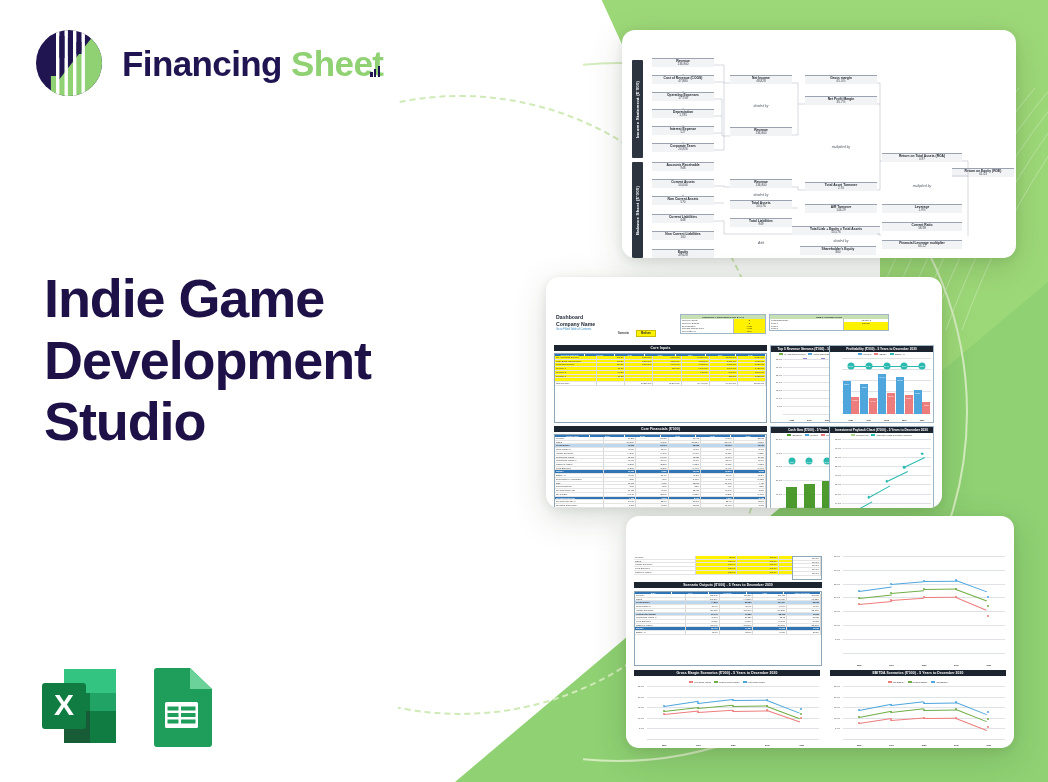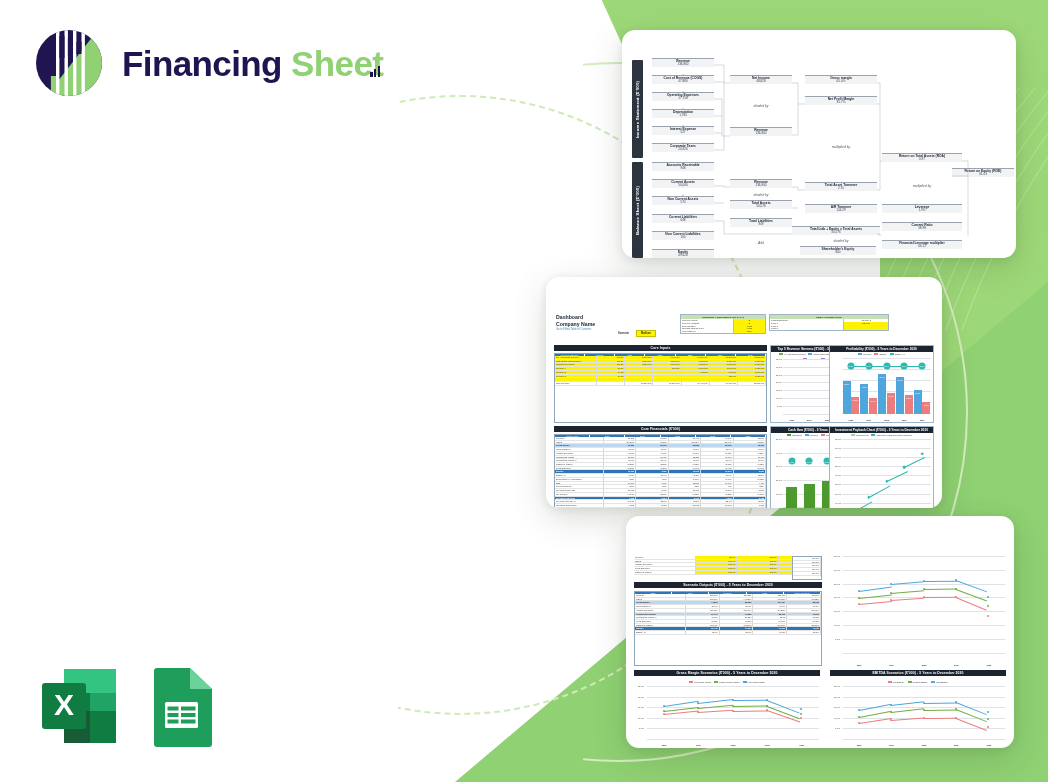--- a/index.html
+++ b/index.html
@@ -230,20 +230,21 @@
     </div>
     <div class="logo-text">
       <span class="lt-dark">Financing</span><span>&nbsp;</span><span class="lt-green lt-o-wrap"><span>Sheet</span><span class="logo-o-bars">
             <i style="height:5px"></i>
             <i style="height:8px"></i>
             <i style="height:11px"></i>
           </span></span>
     </div>
   </div>
 
+  <h1 class="headline">Indie Game Development Studio</h1>
 
   <div class="app-icons">
     <div class="icon-excel">
       <svg viewBox="0 0 82 82" width="82" height="82">
         <rect x="26" y="4" width="52" height="74" rx="3" fill="#21A366"></rect>
         <rect x="26" y="4" width="26" height="24" fill="#33C481"></rect>
         <rect x="52" y="4" width="26" height="24" fill="#33C481"></rect>
         <rect x="26" y="28" width="52" height="18" fill="#107C41"></rect>
         <rect x="52" y="28" width="26" height="18" fill="#21A366"></rect>
         <rect x="26" y="46" width="52" height="32" fill="#185C37"></rect>

